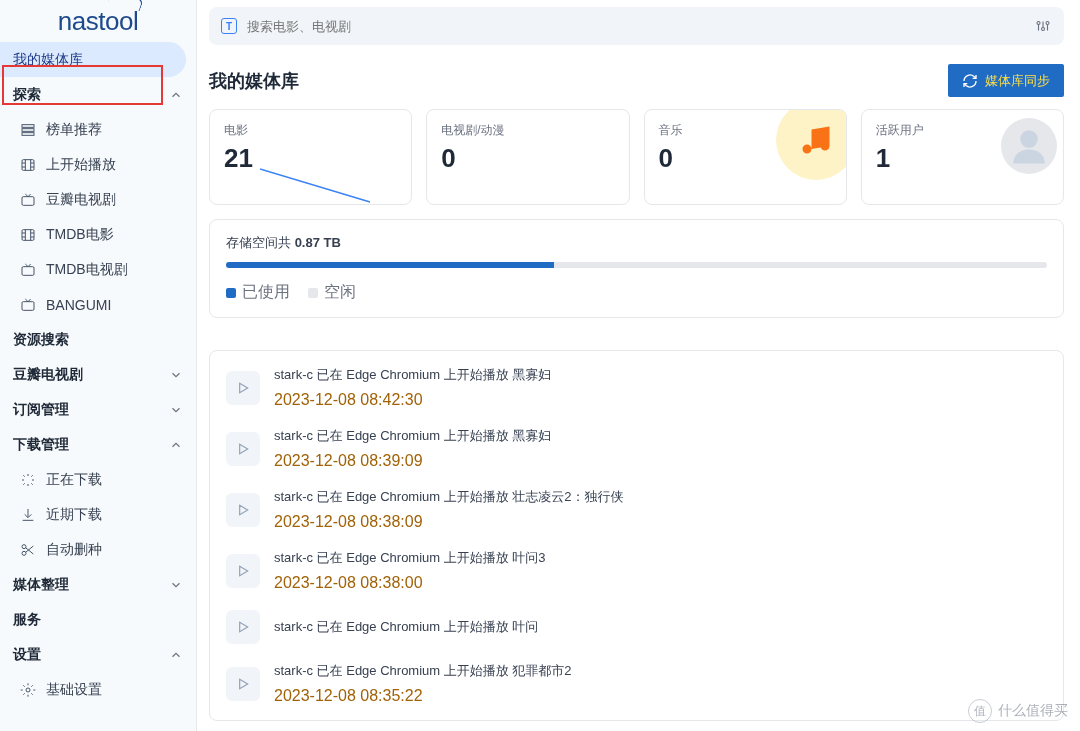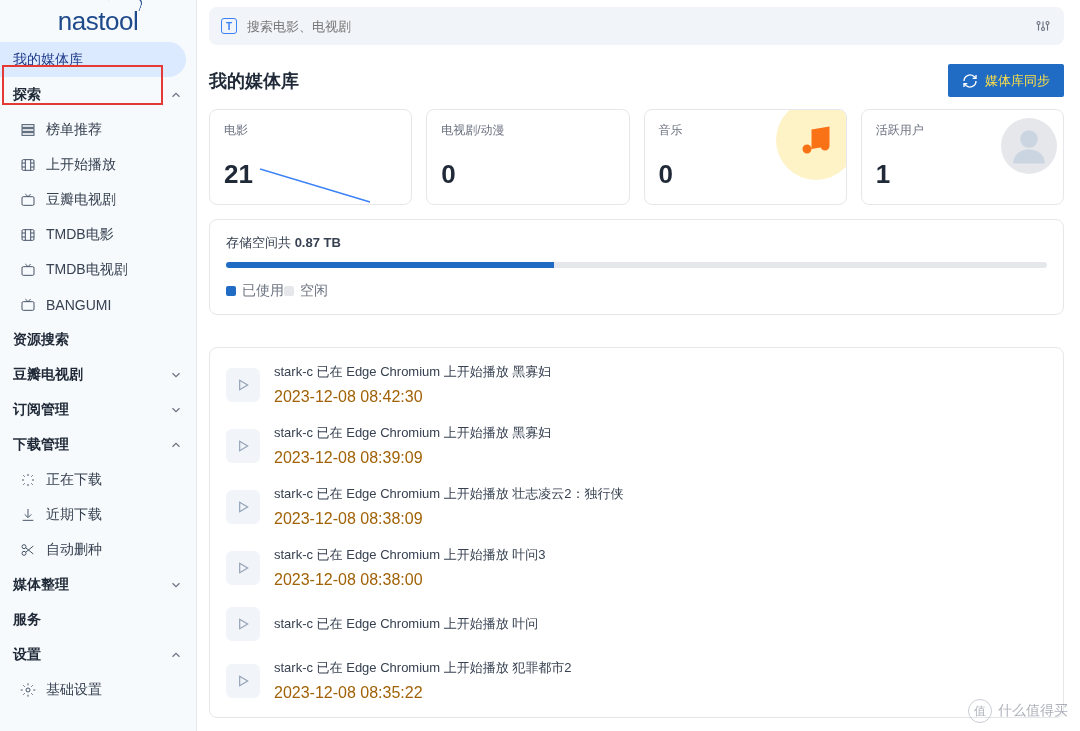--- a/index.html
+++ b/index.html
@@ -26,33 +26,33 @@
 .content{flex:1;padding:16px 16px 0 12px;overflow-y:auto;position:relative}
 .content::-webkit-scrollbar{width:8px}
 .content::-webkit-scrollbar-thumb{background:#cbd5e1;border-radius:4px}
 .page-head{display:flex;align-items:center;justify-content:space-between;margin-bottom:12px}
 .page-title{font-size:18px;font-weight:700;color:#1f2937}
 .sync-btn{background:#206bc4;color:#fde047;border:none;border-radius:2px;height:33px;padding:0 14px;display:flex;align-items:center;gap:7px;font-size:13px;cursor:pointer}
 .sync-btn svg{width:16px;height:16px;stroke:#fff;stroke-width:2;fill:none}
 .stats{display:flex;gap:14px;margin-bottom:14px}
 .stat-card{flex:1;background:#fff;border:1px solid #e5e7eb;border-radius:8px;height:96px;padding:12px 14px;position:relative;overflow:hidden}
 .stat-label{font-size:12px;color:#6b7280}
-.stat-val{font-size:26px;font-weight:700;color:#1f2937;margin-top:20px}
+.stat-val{font-size:26px;font-weight:700;color:#1f2937;margin-top:4px}
 .stat-music{position:absolute;right:-10px;top:-10px;width:80px;height:80px;border-radius:50%;background:#fef3c7;display:flex;align-items:center;justify-content:center}
 .stat-music svg{width:36px;height:36px;fill:#f97316}
 .stat-avatar{position:absolute;right:6px;top:8px;width:56px;height:56px;border-radius:50%;background:#e5e7eb;display:flex;align-items:center;justify-content:center}
 .stat-avatar svg{width:42px;height:42px;fill:#cbd5e1}
 .movie-line{position:absolute;bottom:0;left:50px;width:160px;height:40px}
 .movie-line line{stroke:#3b82f6;stroke-width:1.5}
 .storage{background:#fff;border:1px solid #e5e7eb;border-radius:8px;padding:14px 16px;margin-bottom:32px}
 .storage-title{font-size:13px;color:#374151;margin-bottom:10px}
 .storage-title b{font-weight:700}
 .storage-bar{height:6px;background:#e5e7eb;border-radius:3px;overflow:hidden;margin-bottom:14px}
 .storage-fill{height:100%;background:#206bc4;width:40%}
-.storage-legend{display:flex;font-size:14px;align-items:center}
+.storage-legend{display:flex;gap:18px;font-size:16px;align-items:center}
 .legend-item{display:flex;align-items:center;gap:6px;color:#6b7280}
 .legend-sw{width:10px;height:10px;border-radius:2px}
 .activity{background:#fff;border:1px solid #e5e7eb;border-radius:8px;padding:6px 0}
 .act-row{display:flex;align-items:center;gap:14px;padding:9px 16px}
 .act-icon{width:34px;height:34px;background:#f1f5f9;border-radius:6px;display:flex;align-items:center;justify-content:center;flex-shrink:0}
 .act-icon svg{width:16px;height:16px;fill:none;stroke:#94a3b8;stroke-width:1.8}
 .act-text{font-size:13px;color:#374151}
 .act-time{font-size:16px;color:#a16207;margin-top:7px}
 .watermark{position:absolute;bottom:8px;right:12px;display:flex;align-items:center;gap:6px;opacity:.55;font-size:14px;color:#6b7280;font-weight:500}
 .watermark-circle{width:24px;height:24px;border-radius:50%;border:1.5px solid #9ca3af;display:flex;align-items:center;justify-content:center;font-size:12px}

